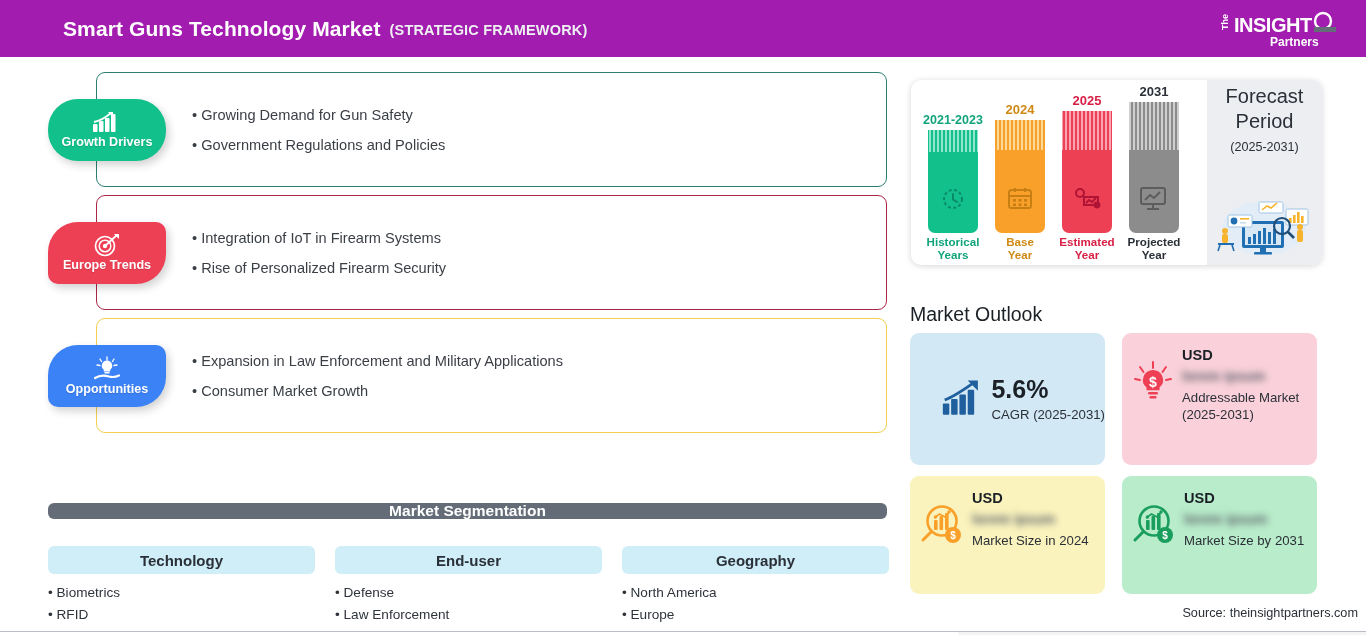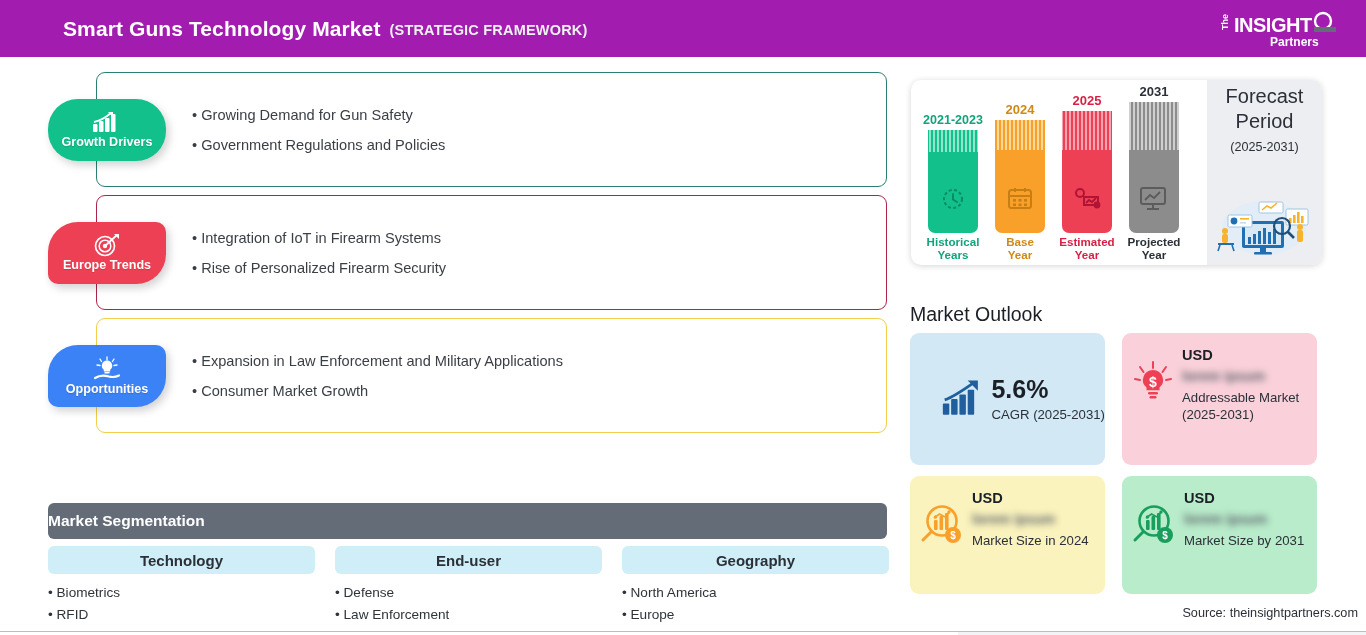--- a/index.html
+++ b/index.html
@@ -55,23 +55,23 @@
   .badge.red    { background:#ee4055; border-radius:30px 10px 30px 10px; }
   .badge.orange { background:#3b82f6; border-radius:30px 10px 30px 10px; }
   .badge svg { display:block; margin-bottom:1px; }
   .badge-label {
     color:#fff; font-size:12.6px; font-weight:bold; white-space:nowrap;
     text-shadow:0 1px 1px rgba(0,0,0,.15);
   }
 
   
   .segbar {
-    position:absolute; left:48px; top:446px; width:839px; height:36px;
+    position:absolute; left:48px; top:446px; width:839px; height:16px;
     background:#646c78; border-radius:6px;
-    display:flex; align-items:center; 
+    display:flex; align-items:center; justify-content:center;
   }
   .segbar-label { color:#fff; font-size:15.5px; font-weight:bold; }
 
   .segcols { position:absolute; left:48px; top:489px; width:839px; }
   .segcol { position:absolute; width:267px; }
   .segcol:nth-child(1){ left:0; }
   .segcol:nth-child(2){ left:287px; }
   .segcol:nth-child(3){ left:574px; }
   .seghead {
     height:28px; background:#cfeef8; border-radius:6px;

